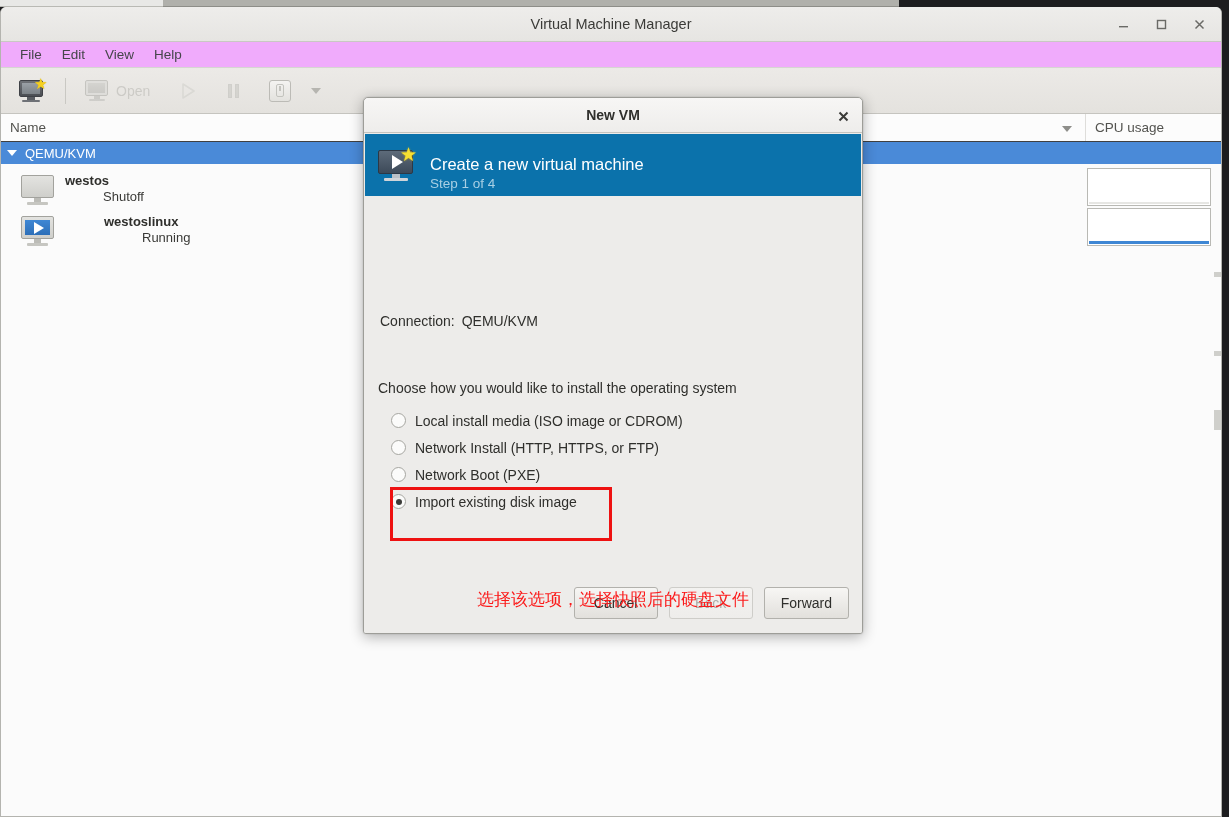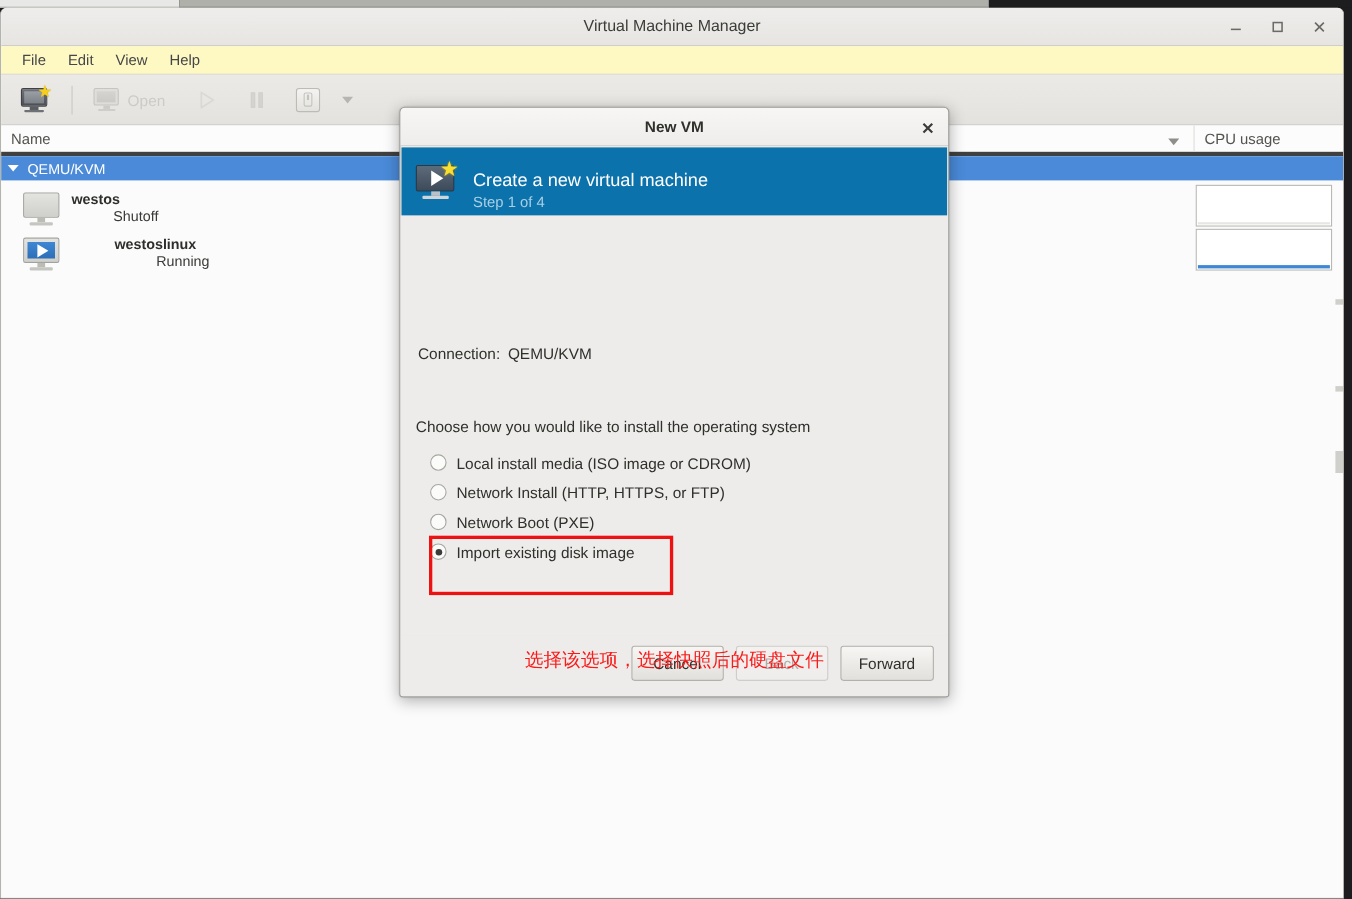--- a/index.html
+++ b/index.html
@@ -62,21 +62,21 @@
   .win-btn {
     width: 28px; height: 26px; display: flex;
     align-items: center; justify-content: center;
     color: #6a6a66; font-size: 14px; cursor: default;
   }
   .win-btn svg { display: block; }
 
   
   #menubar {
     height: 26px; width: 100%;
-    background: #fef9c3;
+    background: #f0abfc;
     display: flex; align-items: center;
     padding-left: 9px;
     border-bottom: 1px solid #d6d5d1;
   }
   .menu-item {
     font-size: 13.5px; color: #45454a;
     padding: 2px 10px; cursor: default;
   }
 
   
@@ -152,21 +152,21 @@
   .icon-caret {
     width: 0; height: 0;
     border-left: 5.5px solid transparent; border-right: 5.5px solid transparent;
     border-top: 6px solid #b6b5b0; margin-left: 14px;
   }
 
   
   #colheader {
     height: 28px; width: 100%; display: flex; align-items: stretch;
     background: #fcfcfc;
-    border-bottom: 4px solid #404040;
+    border-bottom: 1px solid #404040;
   }
   .col-name {
     flex: 0 0 1085px; display: flex; align-items: center;
     padding-left: 9px; font-size: 13.5px; color: #53534f;
     border-right: 1px solid #dedddA;
     position: relative;
   }
   .col-sort-caret {
     position: absolute; right: 13px; top: 12px;
     width: 0; height: 0;

